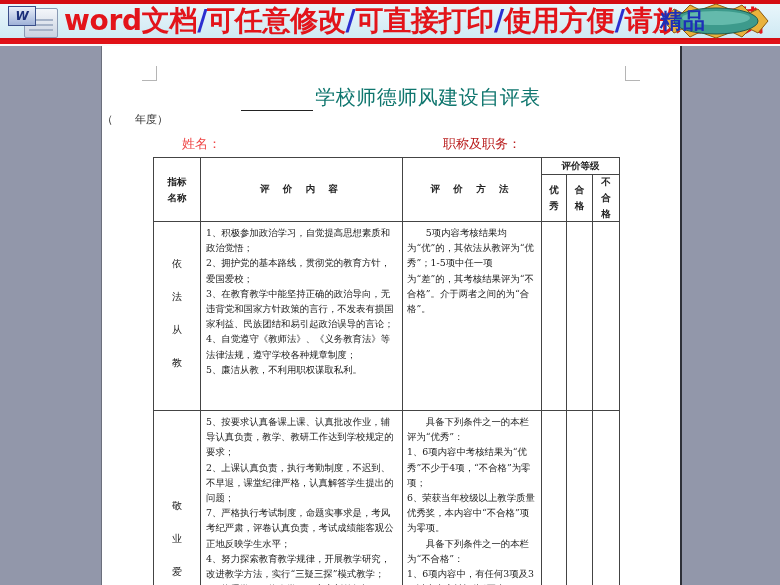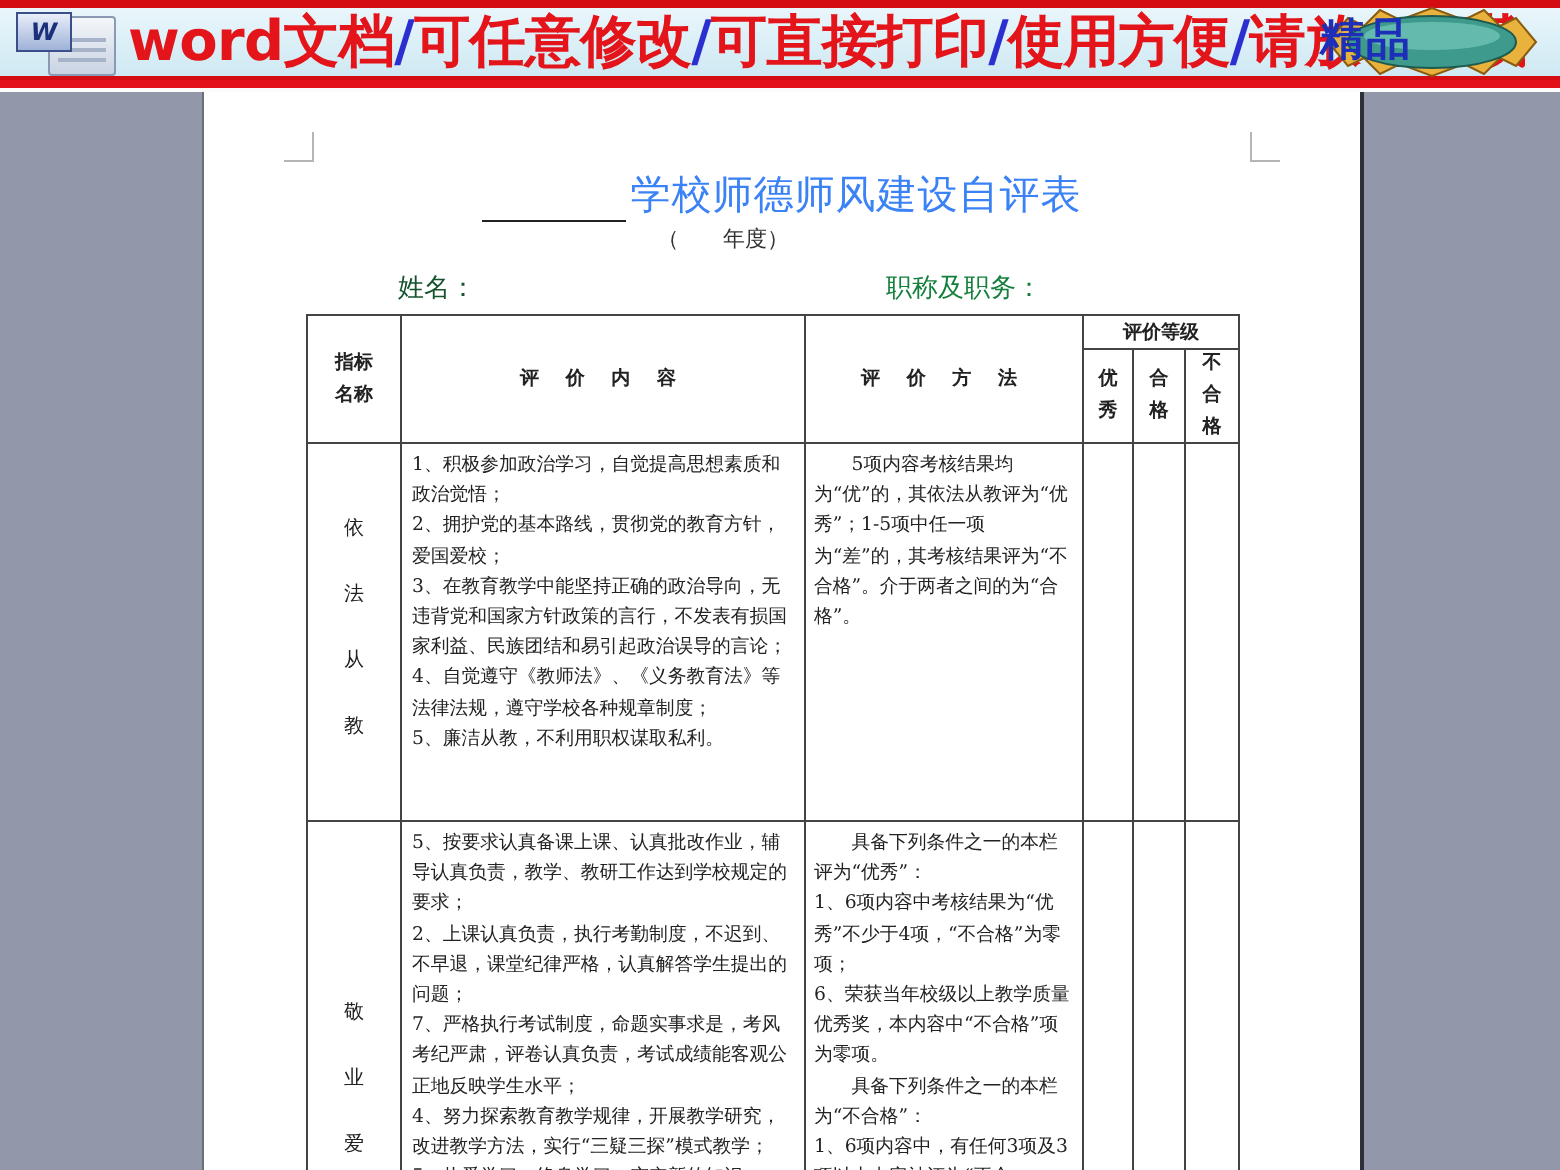--- a/index.html
+++ b/index.html
@@ -16,25 +16,25 @@
   #banner-text .sep { color:#2b2fd0; }
   .badge { position:absolute; left:660px; top:3px; width:112px; height:36px; }
   .badge svg { position:absolute; left:0; top:0; }
   .badge span { position:absolute; left:0; top:0; width:112px; height:36px; line-height:36px; font-family:"DejaVu Sans",sans-serif; font-weight:bold; font-size:22px; color:#1d2fb8; letter-spacing:1px; }
 
   #page { position:absolute; left:101px; top:46px; width:578px; height:560px; background:#fff; border-left:1px solid #6b6f7c; border-right:2px solid #2e3038; }
   .crop { position:absolute; width:14px; height:14px; border-color:#b5b5b5; border-style:solid; border-width:0; }
   #crop-l { left:40px; top:20px; border-right-width:1px; border-bottom-width:1px; }
   #crop-r { left:523px; top:20px; border-left-width:1px; border-bottom-width:1px; }
 
-  #title { position:absolute; left:0; width:578px; top:38px; text-align:center; font-size:20px; color:#3b82f6; letter-spacing:0.5px; }
+  #title { position:absolute; left:0; width:578px; top:38px; text-align:center; font-size:20px; color:#0f766e; letter-spacing:0.5px; }
   #title .blank { display:inline-block; width:72px; border-bottom:1px solid #222; height:22px; vertical-align:bottom; margin-right:2px; }
-  #year { position:absolute; left:0; width:519px; top:66px; text-align:center; font-size:11px; color:#333; }
-  #name-label { position:absolute; left:97px; top:89px; font-size:13px; color:#14532d; }
-  #post-label { position:absolute; left:341px; top:89px; font-size:13px; color:#15803d; }
+  #year { position:absolute; left:0; width:519px; top:66px; font-size:11px; color:#333; }
+  #name-label { position:absolute; left:80px; top:89px; font-size:13px; color:#ef4444; }
+  #post-label { position:absolute; left:341px; top:89px; font-size:13px; color:#b91c1c; }
 
   table#eval { position:absolute; left:51px; top:111px; border-collapse:collapse; table-layout:fixed; font-size:10px; color:#222; }
   #eval td { border:1px solid #444; padding:0; vertical-align:middle; text-align:center; }
   #eval .hdr { font-weight:bold; font-family:"DejaVu Sans","Liberation Sans",sans-serif; font-size:9.5px; }
   #eval .hdr-wide { letter-spacing:5px; }
   #eval .content { text-align:left; vertical-align:top; padding:3px 4px 0 5px; line-height:15.2px; font-size:9.4px; }
   #eval .method { text-align:left; vertical-align:top; padding:3px 4px 0 4px; line-height:15.2px; font-size:9.4px; }
   #eval .method p, #eval .content p { margin:0; }
   #eval .indent { text-indent:2em; }
   .vert { display:flex; flex-direction:column; align-items:center; gap:19px; font-size:10px; }

